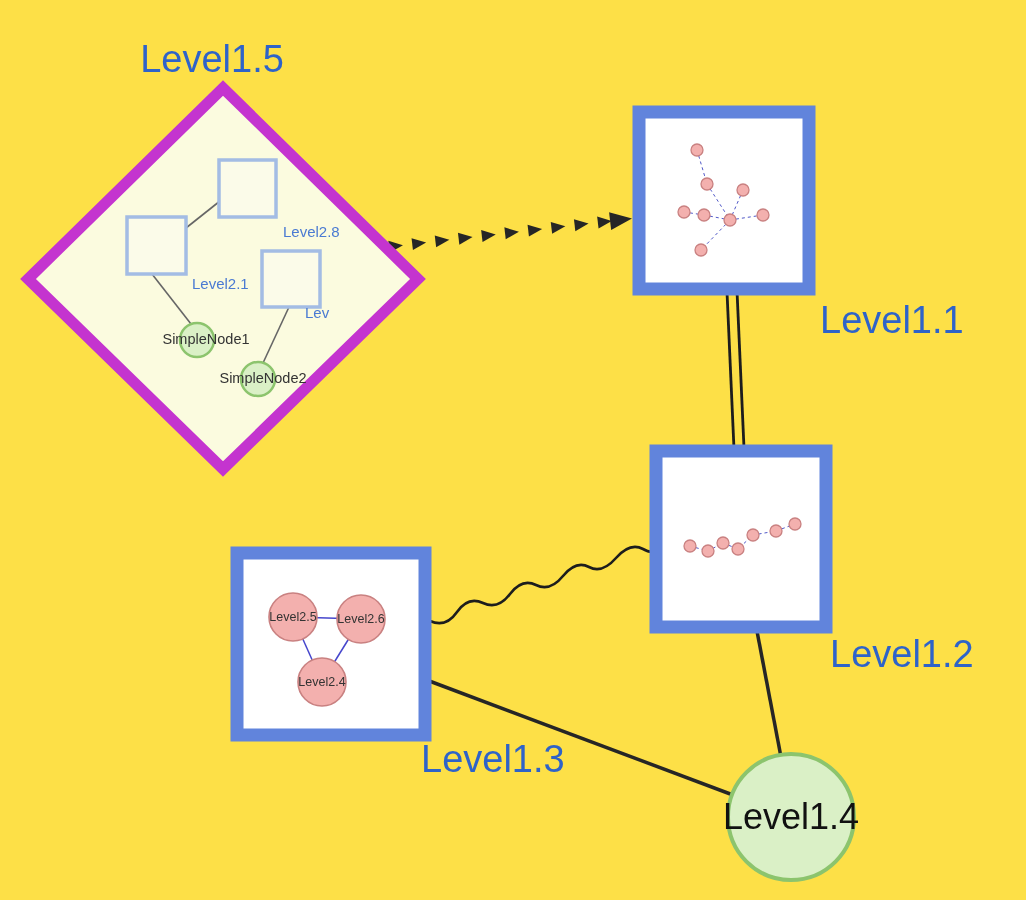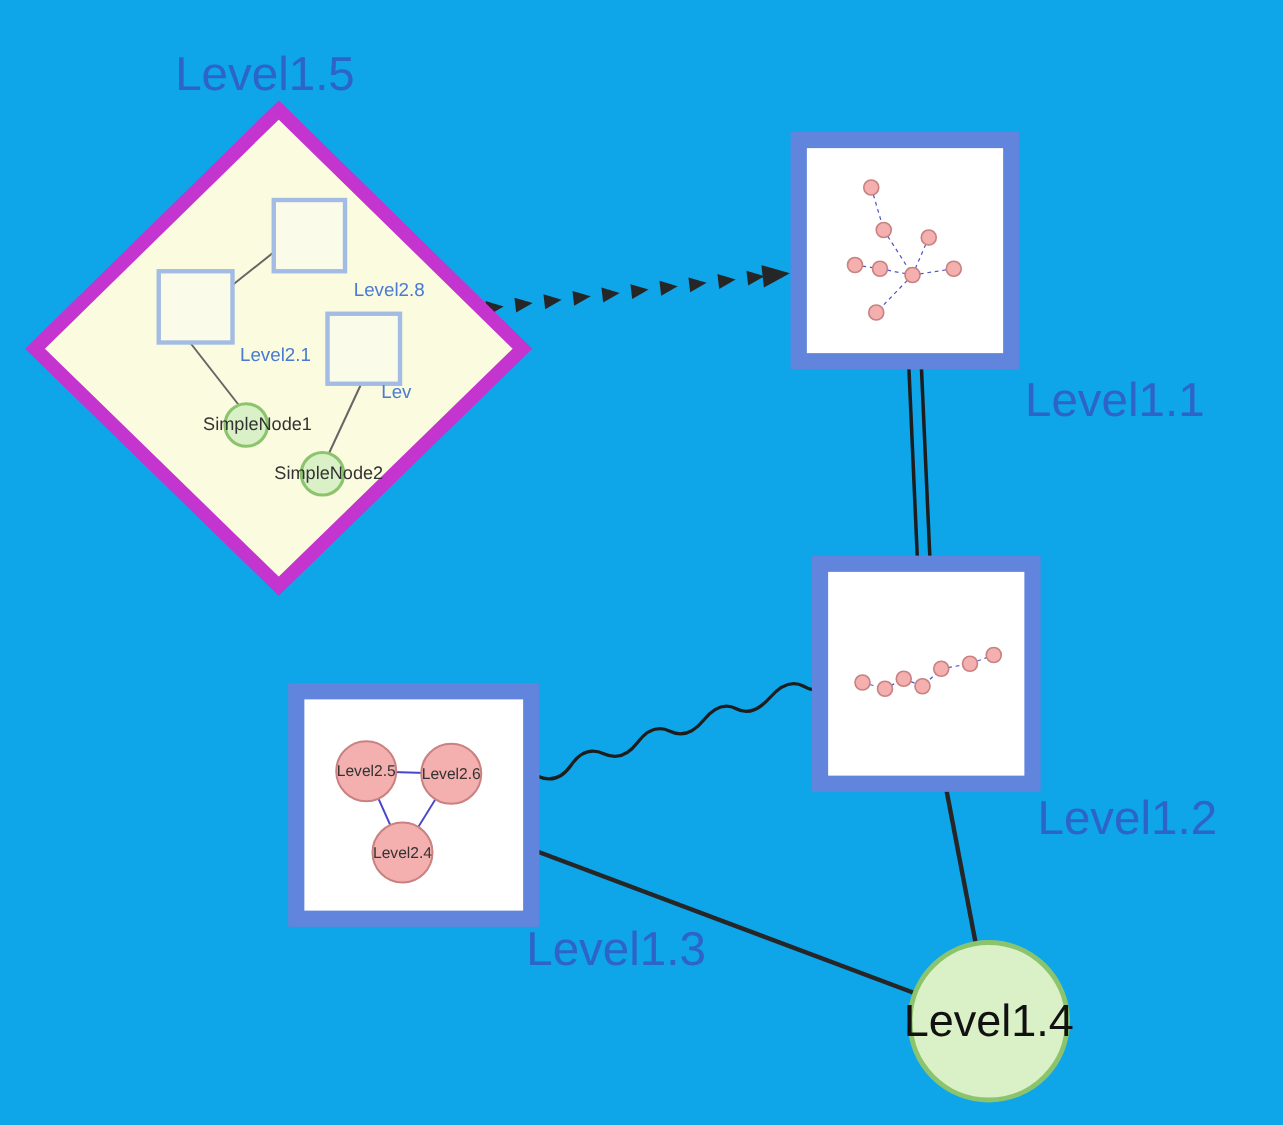--- a/index.html
+++ b/index.html
@@ -1,20 +1,20 @@
 <!DOCTYPE html>
 <html style="--label-blue: #2e63c9; --sublabel-blue: #4a7ad2; --diamond-border: #c434cf; --diamond-fill: #fbfbdf; --square-border: #6184dc; --subsquare-border: #a3bce4; --subsquare-fill: #fbfbe9; --green-fill: #daf0c6; --green-border: #8cc46d; --pink-fill: #f3b0ae; --pink-border: #c98181; --mini-edge: #5058c8; --edge-dark: #262626; --text-dark: #333333;"><head>
 <meta charset="utf-8">
 <style>
   html, body { margin: 0; padding: 0; background: #ffffff; }
   .stage {
     position: relative;
     width: 1026px;
     height: 900px;
-    background: #0ea5e9;
+    background: #fde047;
     overflow: hidden;
     font-family: "Liberation Sans", "DejaVu Sans", sans-serif;
   }
   svg { display: block; }
   text { font-family: "Liberation Sans", "DejaVu Sans", sans-serif; }
 
   .big-label      { font-size: 38px; fill: var(--label-blue); }
   .big-label-dark { font-size: 36px; fill: #111111; }
   .sub-label      { font-size: 15px; fill: var(--sublabel-blue); }
   .node-label     { font-size: 14.5px; fill: var(--text-dark); }

